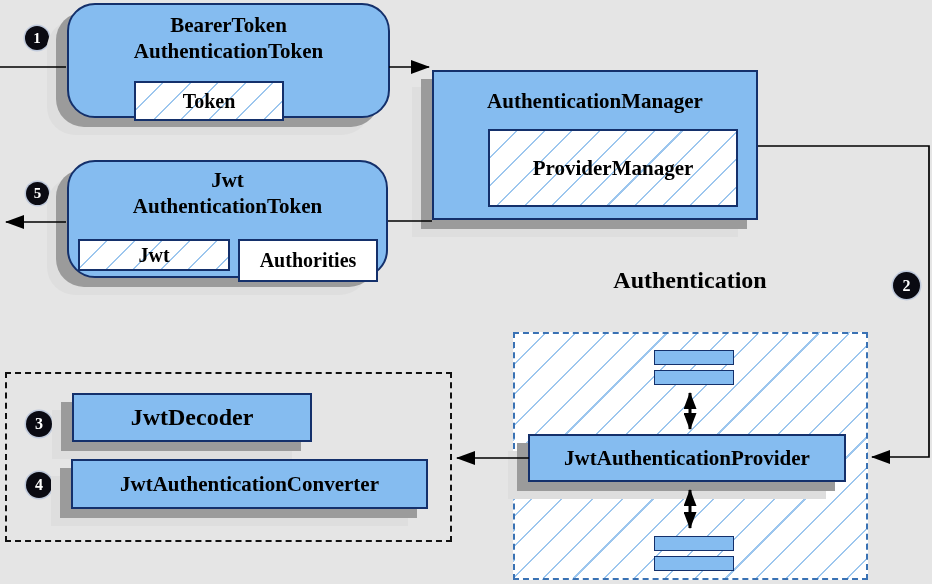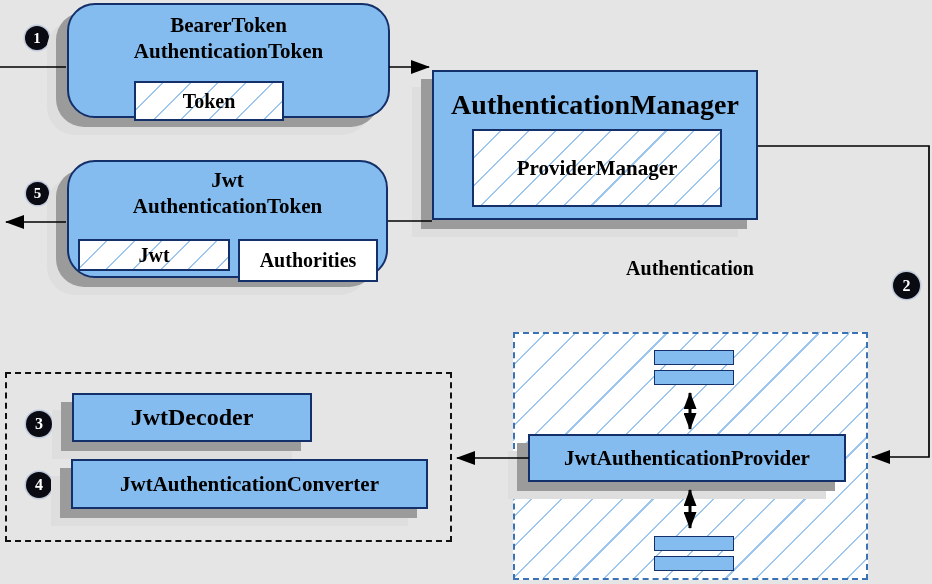--- a/index.html
+++ b/index.html
@@ -51,40 +51,40 @@
     <div class="title" style="padding-top:7px;font-size:21px;line-height:26px;">
       <span class="tline">BearerToken</span>
       <span class="tline">AuthenticationToken</span>
     </div>
     <div class="hatch abs center-flex" style="left:65px;top:76px;width:150px;height:40px;">
       <span class="title" style="font-size:20px;background:rgba(255,255,255,0.0);">Token</span>
     </div>
   </div>
 
   <div class="box shadow z20" style="left:432px;top:70px;width:326px;height:150px;border-width:2.5px;">
-    <div class="title" style="margin-top:17px;font-size:28px;">AuthenticationManager</div>
-    <div class="hatch abs center-flex" style="left:38px;top:57px;width:250px;height:78px;">
+    <div class="title" style="margin-top:17px;font-size:21px;">AuthenticationManager</div>
+    <div class="hatch abs center-flex" style="left:54px;top:57px;width:250px;height:78px;">
       <span class="title" style="font-size:21px;">ProviderManager</span>
     </div>
   </div>
 
   <div class="box rounded shadow z20" style="left:67px;top:160px;width:321px;height:118px;">
     <div class="title" style="padding-top:5px;font-size:21px;line-height:26px;">
       <span class="tline">Jwt</span>
       <span class="tline">AuthenticationToken</span>
     </div>
     <div class="hatch abs center-flex" style="left:9px;top:77px;width:152px;height:32px;">
       <span class="title" style="font-size:20px;">Jwt</span>
     </div>
     <div class="abs center-flex" style="left:169px;top:77px;width:140px;height:43px;background:#fff;border:2.5px solid #14306B;">
       <span class="title" style="font-size:20px;">Authorities</span>
     </div>
   </div>
 
-  <div class="abs title" style="left:588px;top:256px;width:204px;font-size:20px;line-height:24px;">
+  <div class="abs title" style="left:588px;top:268px;width:204px;font-size:24px;line-height:24px;">
     <span class="tline">Authentication</span>
   </div>
 
   <div class="prov-container z10" style="left:513px;top:332px;width:355px;height:248px;">
     <div class="bar" style="left:139px;top:16px;"></div>
     <div class="bar" style="left:139px;top:36px;"></div>
     <div class="bar" style="left:139px;top:202px;"></div>
     <div class="bar" style="left:139px;top:222px;"></div>
   </div>
 

